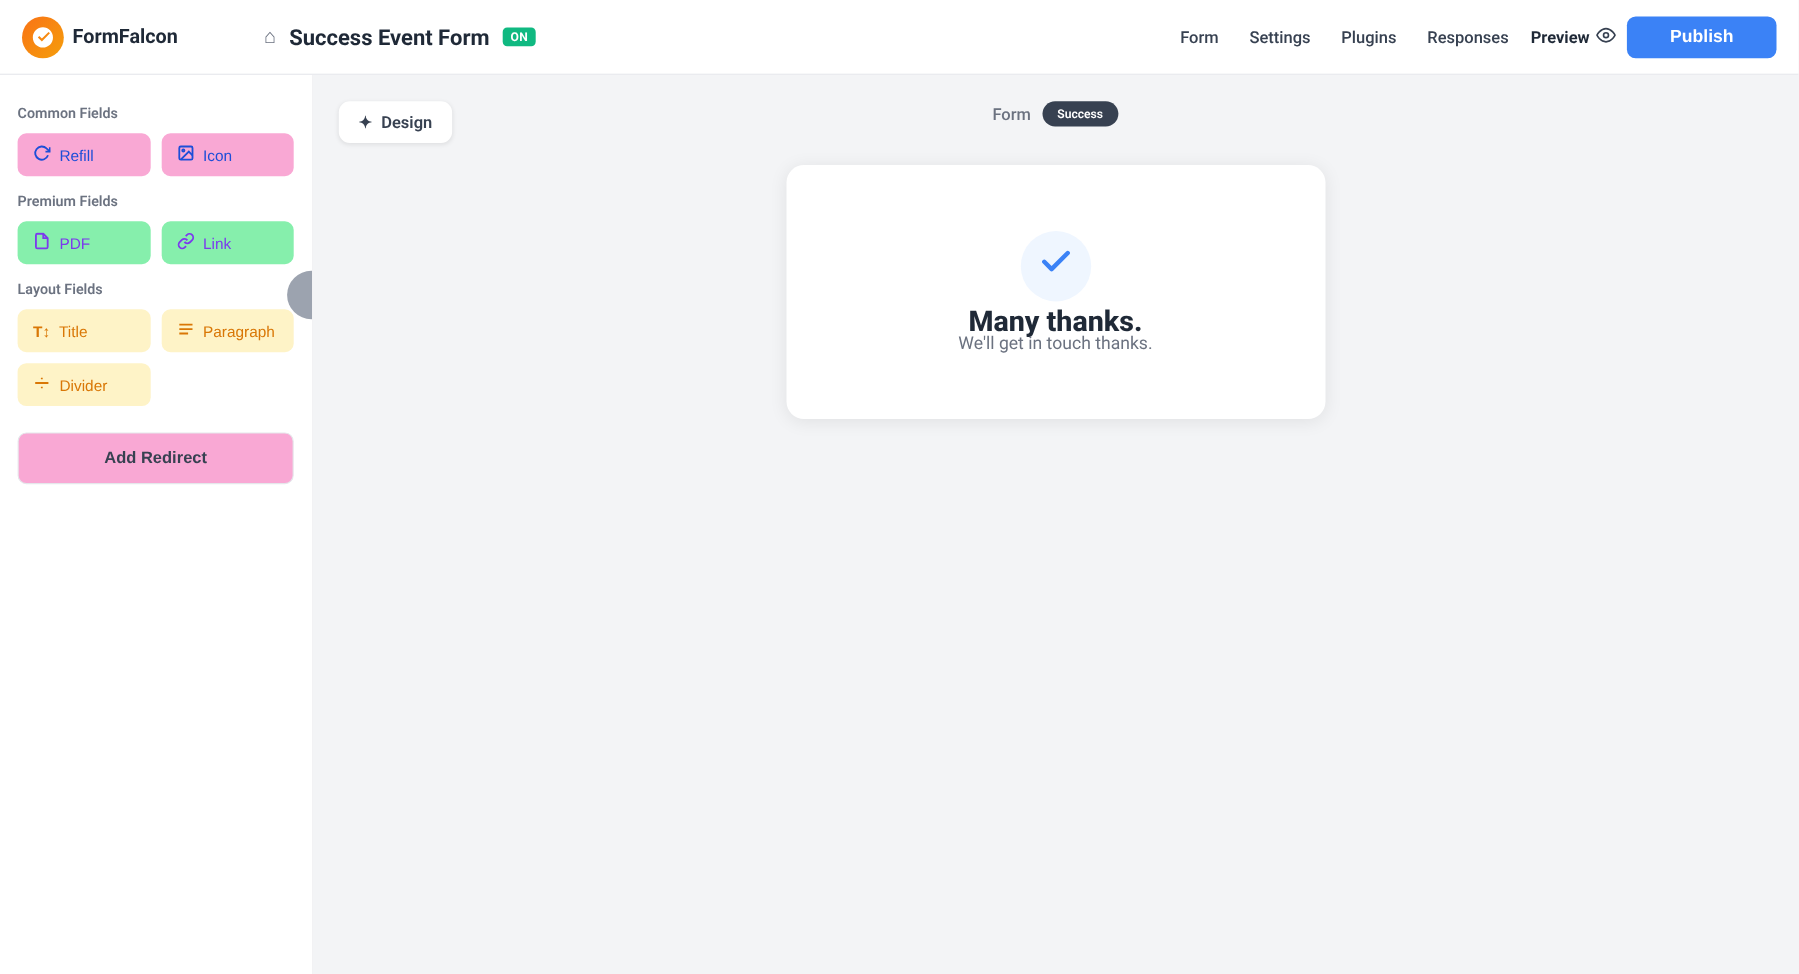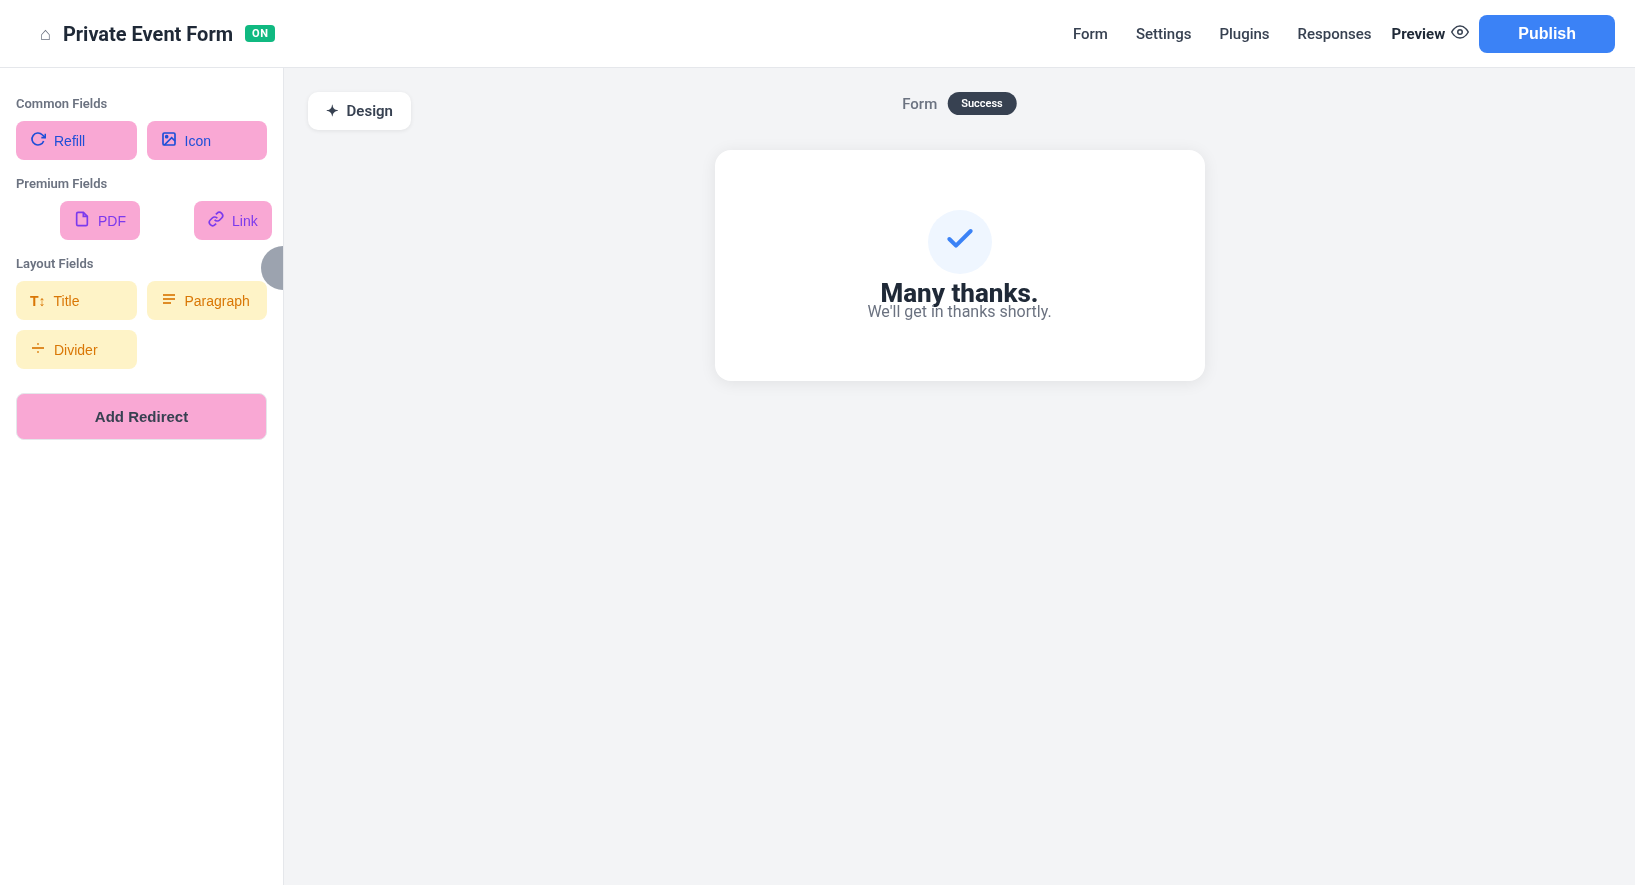--- a/index.html
+++ b/index.html
@@ -137,23 +137,22 @@
       border: none;
       cursor: pointer;
       font-size: 14px;
       font-weight: 500;
     }
     .field-btn-blue {
       background: #f9a8d4;
       color: #1d4ed8;
     }
     .field-btn-purple {
-      background: #f9a8d4;
+      background: #86efac;
       color: #7c3aed;
-      margin-left: 44px;
     }
     .field-btn-orange {
       background: #fef3c7;
       color: #d97706;
     }
     .field-btn-single {
       grid-column: span 1;
     }
     .add-redirect-btn {
       width: 100%;
@@ -260,24 +259,32 @@
     .form-success-wrapper {
       display: flex;
       align-items: center;
       gap: 10px;
     }
   </style>
 </head>
 <body>
 
 <nav class="top-nav">
+  <div class="logo-area">
+    <div class="logo-icon">
+      <svg width="22" height="22" viewBox="0 0 24 24" fill="white">
+        <path d="M12 2C6.48 2 2 6.48 2 12s4.48 10 10 10 10-4.48 10-10S17.52 2 12 2zm-1 14l-4-4 1.41-1.41L11 13.17l6.59-6.59L19 8l-8 8z"></path>
+      </svg>
+    </div>
+    <span class="logo-text">FormFalcon</span>
+  </div>
 
   <div class="header-center">
     <span class="home-icon">⌂</span>
-    <span class="form-title">Private Event Form</span>
+    <span class="form-title">Success Event Form</span>
     <span class="on-badge">ON</span>
   </div>
 
   <div class="nav-links">
     <a class="nav-link">Form</a>
     <a class="nav-link">Settings</a>
     <a class="nav-link">Plugins</a>
     <a class="nav-link">Responses</a>
   </div>
 
@@ -392,17 +399,17 @@
 
     <div class="success-card">
       <div class="check-circle">
         <span class="check-mark">
           <svg width="32" height="32" viewBox="0 0 24 24" fill="none" stroke="#3b82f6" stroke-width="3" stroke-linecap="round" stroke-linejoin="round">
             <polyline points="20 6 9 17 4 12"></polyline>
           </svg>
         </span>
       </div>
       <div class="success-title">Many thanks.</div>
-      <div class="success-subtitle">We'll get in thanks shortly.</div>
+      <div class="success-subtitle">We'll get in touch thanks.</div>
     </div>
 
   </main>
 </div>
 
 </body></html>

